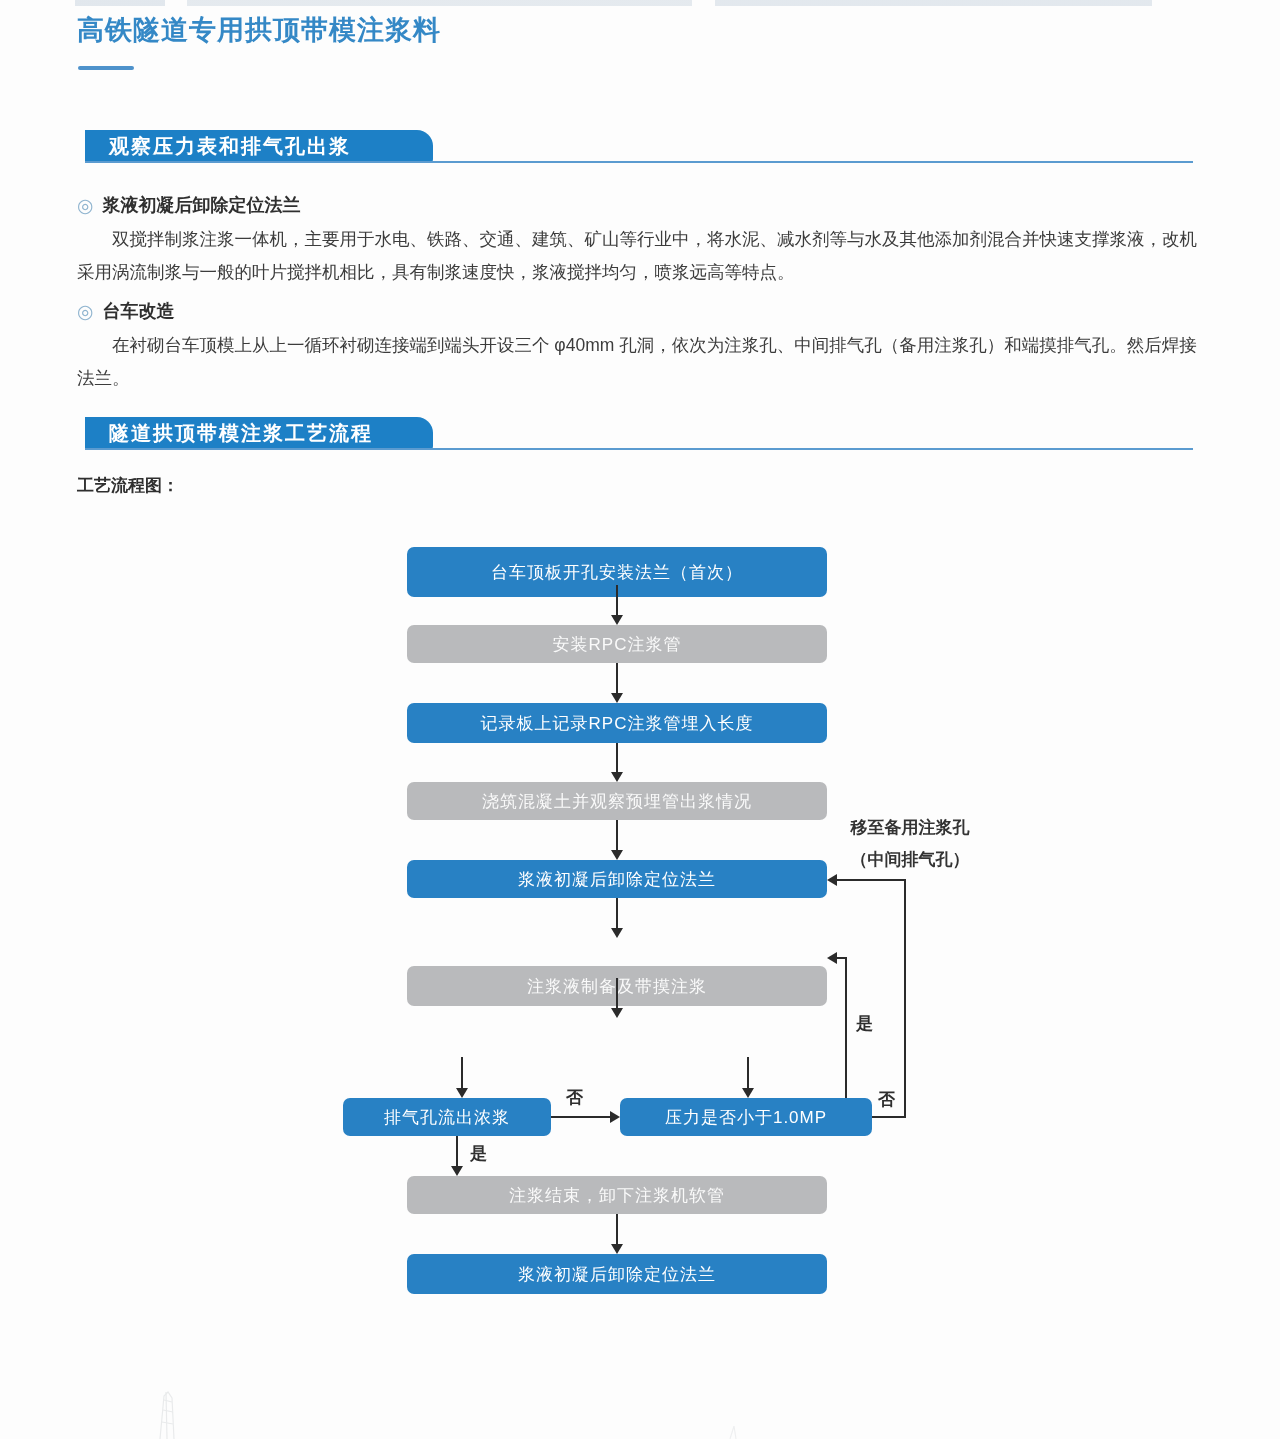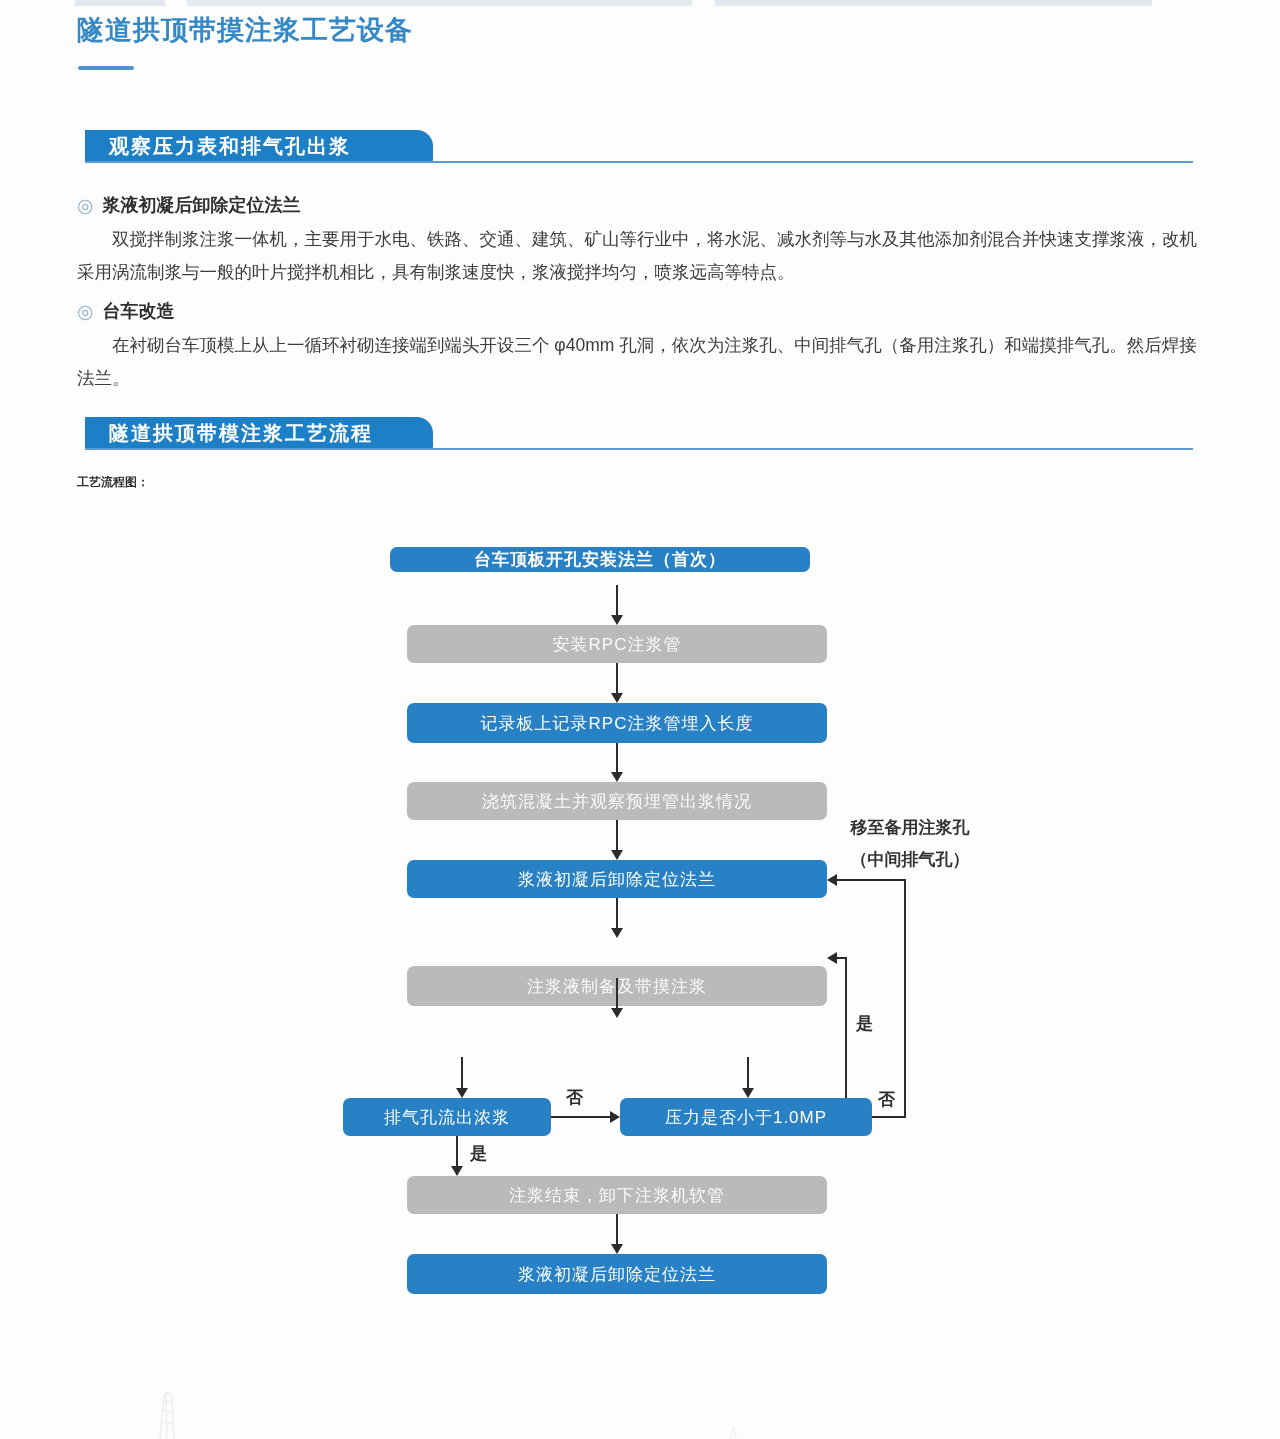--- a/index.html
+++ b/index.html
@@ -30,21 +30,21 @@
     border-radius:0 16px 4px 0;
   }
   .badge-line {
     position:absolute; left:85px; width:1108px; height:2px; background:#5b9bd0;
   }
   .content-block { position:absolute; left:77px; width:1122px; font-size:17.5px; line-height:33px; }
   .bullet-row { display:flex; align-items:center; gap:9px; margin-top:6px; }
   .ring-icon { color:#8fb4cf; font-size:19px; line-height:1; }
   .bullet-title { font-size:18px; font-weight:bold; color:#2f2f2f; }
   .para { text-indent:2em; color:#3c3c3c; margin-top:1px; }
-  .flow-caption { position:absolute; left:77px; top:474px; font-size:12px; font-weight:bold; color:#2f2f2f; }
+  .flow-caption { position:absolute; left:77px; top:474px; font-size:17px; font-weight:bold; color:#2f2f2f; }
 
   .fbox {
     position:absolute; display:flex; align-items:center; justify-content:center;
     border-radius:7px; font-size:17px; letter-spacing:1px; text-align:center;
   }
   .fbox.blue { background:#2881c4; color:#ffffff; }
   .fbox.gray { background:#b9babc; color:rgba(255,255,255,0.93); }
 
   .vline { position:absolute; width:2px; background:#2b2b2b; }
   .hline { position:absolute; height:2px; background:#2b2b2b; }
@@ -62,21 +62,21 @@
   }
   .wm { position:absolute; opacity:.55; }
 </style>
 </head>
 <body>
 
 <div class="doc">
 
   <div class="top-cut"></div>
 
-  <h1 class="page-title">隧道拱顶带摸注浆工艺设备</h1>
+  <h1 class="page-title">高铁隧道专用拱顶带模注浆料</h1>
   <div class="title-underline"></div>
 
   <div class="badge" style="top:130px;">观察压力表和排气孔出浆</div>
   <div class="badge-line" style="top:161px;"></div>
 
   <div class="content-block" style="top:183px;">
     <div class="bullet-row">
       <span class="ring-icon">◎</span>
       <span class="bullet-title">浆液初凝后卸除定位法兰</span>
     </div>
@@ -86,21 +86,21 @@
       <span class="bullet-title">台车改造</span>
     </div>
     <p class="para">在衬砌台车顶模上从上一循环衬砌连接端到端头开设三个 φ40mm 孔洞，依次为注浆孔、中间排气孔（备用注浆孔）和端摸排气孔。然后焊接法兰。</p>
   </div>
 
   <div class="badge" style="top:417px;">隧道拱顶带模注浆工艺流程</div>
   <div class="badge-line" style="top:448px;"></div>
 
   <div class="flow-caption">工艺流程图：</div>
 
-  <div class="fbox blue" style="left:390px;top:547px;width:420px;height:25px;font-weight:bold;">台车顶板开孔安装法兰（首次）</div>
+  <div class="fbox blue" style="left:407px;top:547px;width:420px;height:50px;">台车顶板开孔安装法兰（首次）</div>
   <div class="fbox gray" style="left:407px;top:625px;width:420px;height:38px;">安装RPC注浆管</div>
   <div class="fbox blue" style="left:407px;top:703px;width:420px;height:40px;">记录板上记录RPC注浆管埋入长度</div>
   <div class="fbox gray" style="left:407px;top:782px;width:420px;height:38px;">浇筑混凝土并观察预埋管出浆情况</div>
   <div class="fbox blue" style="left:407px;top:860px;width:420px;height:38px;">浆液初凝后卸除定位法兰</div>
   <div class="fbox gray" style="left:407px;top:938px;width:420px;height:40px;margin-top:28px;">注浆液制备及带摸注浆</div>
   <div class="fbox blue" style="left:343px;top:1098px;width:208px;height:38px;">排气孔流出浓浆</div>
   <div class="fbox blue" style="left:620px;top:1098px;width:252px;height:38px;">压力是否小于1.0MP</div>
   <div class="fbox gray" style="left:407px;top:1176px;width:420px;height:38px;">注浆结束，卸下注浆机软管</div>
   <div class="fbox blue" style="left:407px;top:1254px;width:420px;height:40px;">浆液初凝后卸除定位法兰</div>
 

